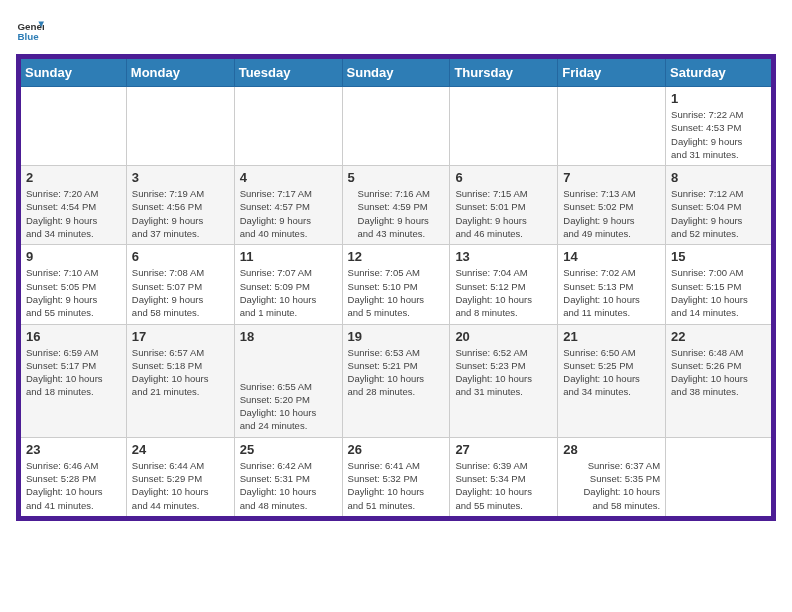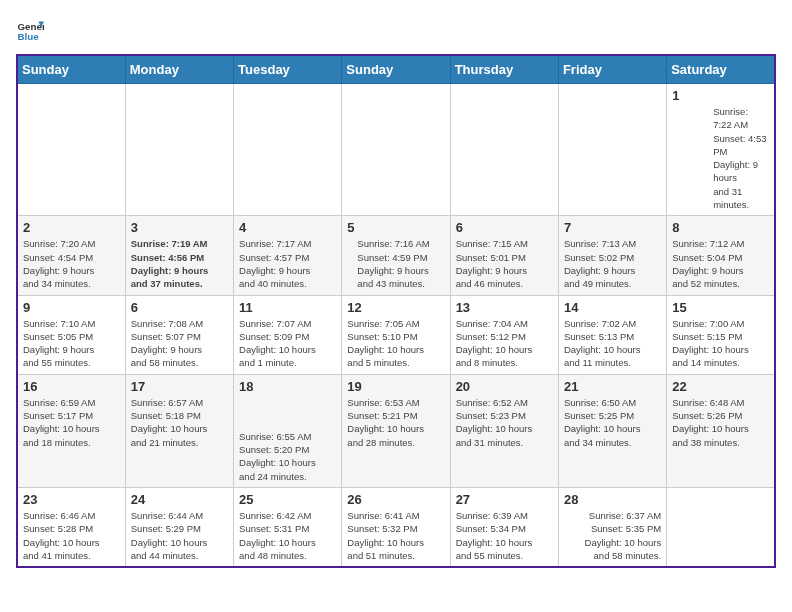--- a/index.html
+++ b/index.html
@@ -33,21 +33,21 @@
       font-weight: bold;
       color: #333;
     }
     .location {
       font-size: 14px;
       color: #555;
     }
     .calendar {
       width: 100%;
       border-collapse: collapse;
-      border: 2px solid #4c1d95;
+      border: 5px solid #4c1d95;
       padding-left: 20px;
     }
     .calendar th {
       background: #2e7db5;
       color: #fff;
       font-size: 13px;
       font-weight: bold;
       padding: 6px 4px;
       text-align: left;
       border: 1px solid #2367a0;
@@ -115,37 +115,37 @@
   <tbody id="calendar-body">
   <tr>
         <td class="empty-cell"></td>
         <td class="empty-cell"></td>
         <td class="empty-cell"></td>
         <td class="empty-cell"></td>
         <td class="empty-cell"></td>
         <td class="empty-cell"></td>
         <td>
           <span class="day-num">1</span>
-          <div class="day-info" style="white-space: pre-line; margin-left: 41px;">Sunrise: 7:22 AM
+          <div class="day-info" style="white-space: pre-line;">Sunrise: 7:22 AM
 Sunset: 4:53 PM
 Daylight: 9 hours
 and 31 minutes.</div>
         </td>
       </tr>
       <tr>
         <td>
           <span class="day-num">2</span>
           <div class="day-info" style="white-space: pre-line;">Sunrise: 7:20 AM
 Sunset: 4:54 PM
 Daylight: 9 hours
 and 34 minutes.</div>
         </td>
         <td>
           <span class="day-num">3</span>
-          <div class="day-info" style="white-space: pre-line; font-weight: bold;">Sunrise: 7:19 AM
+          <div class="day-info" style="white-space: pre-line;">Sunrise: 7:19 AM
 Sunset: 4:56 PM
 Daylight: 9 hours
 and 37 minutes.</div>
         </td>
         <td>
           <span class="day-num">4</span>
           <div class="day-info" style="white-space: pre-line;">Sunrise: 7:17 AM
 Sunset: 4:57 PM
 Daylight: 9 hours
 and 40 minutes.</div>

